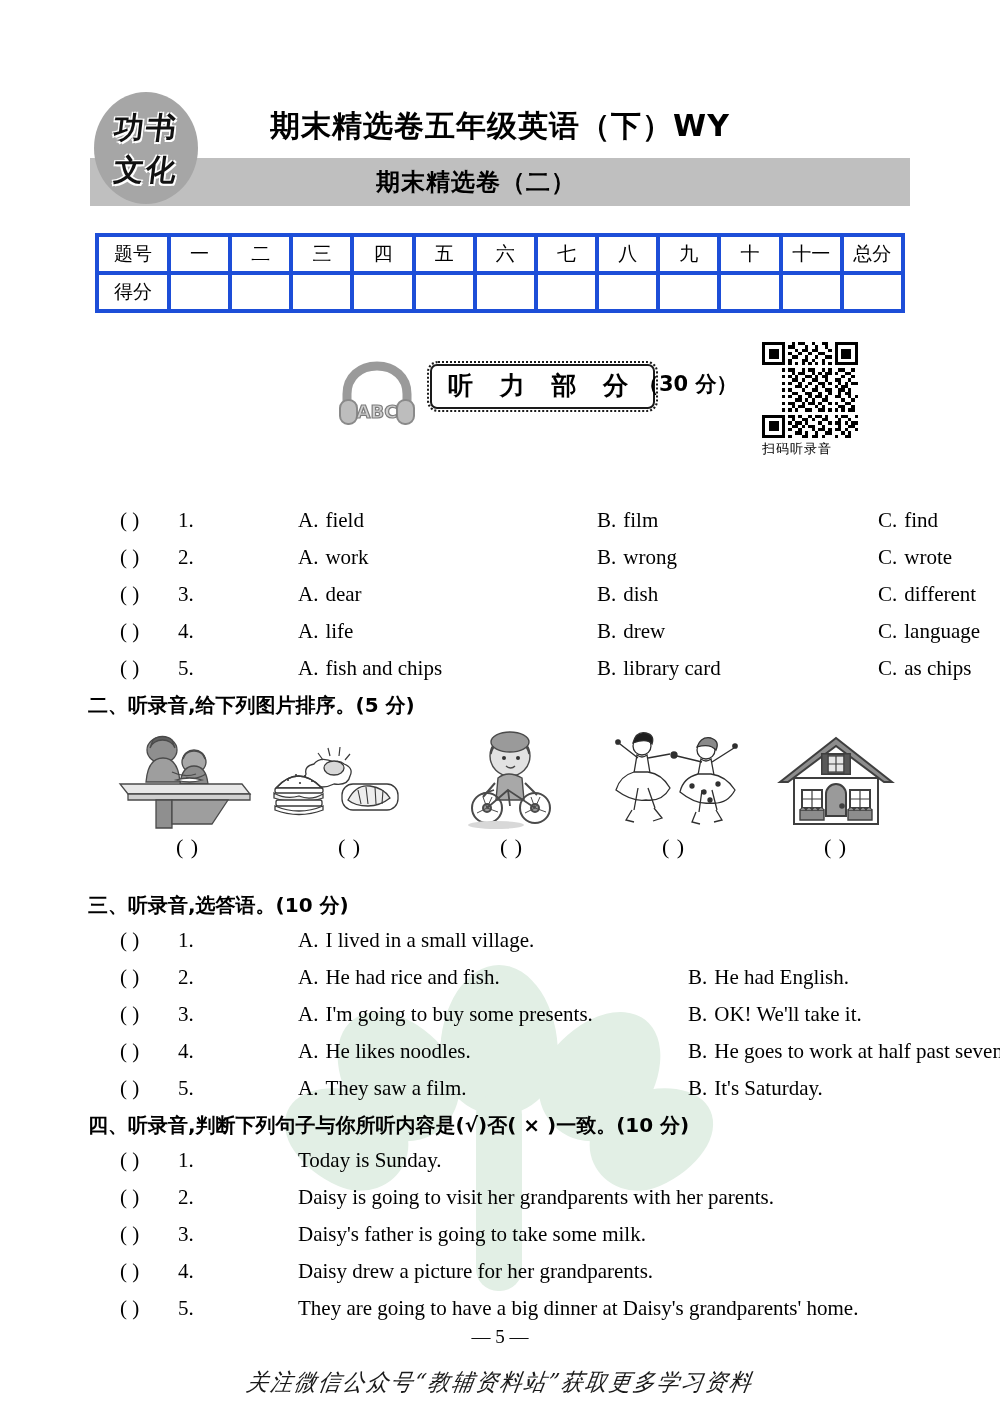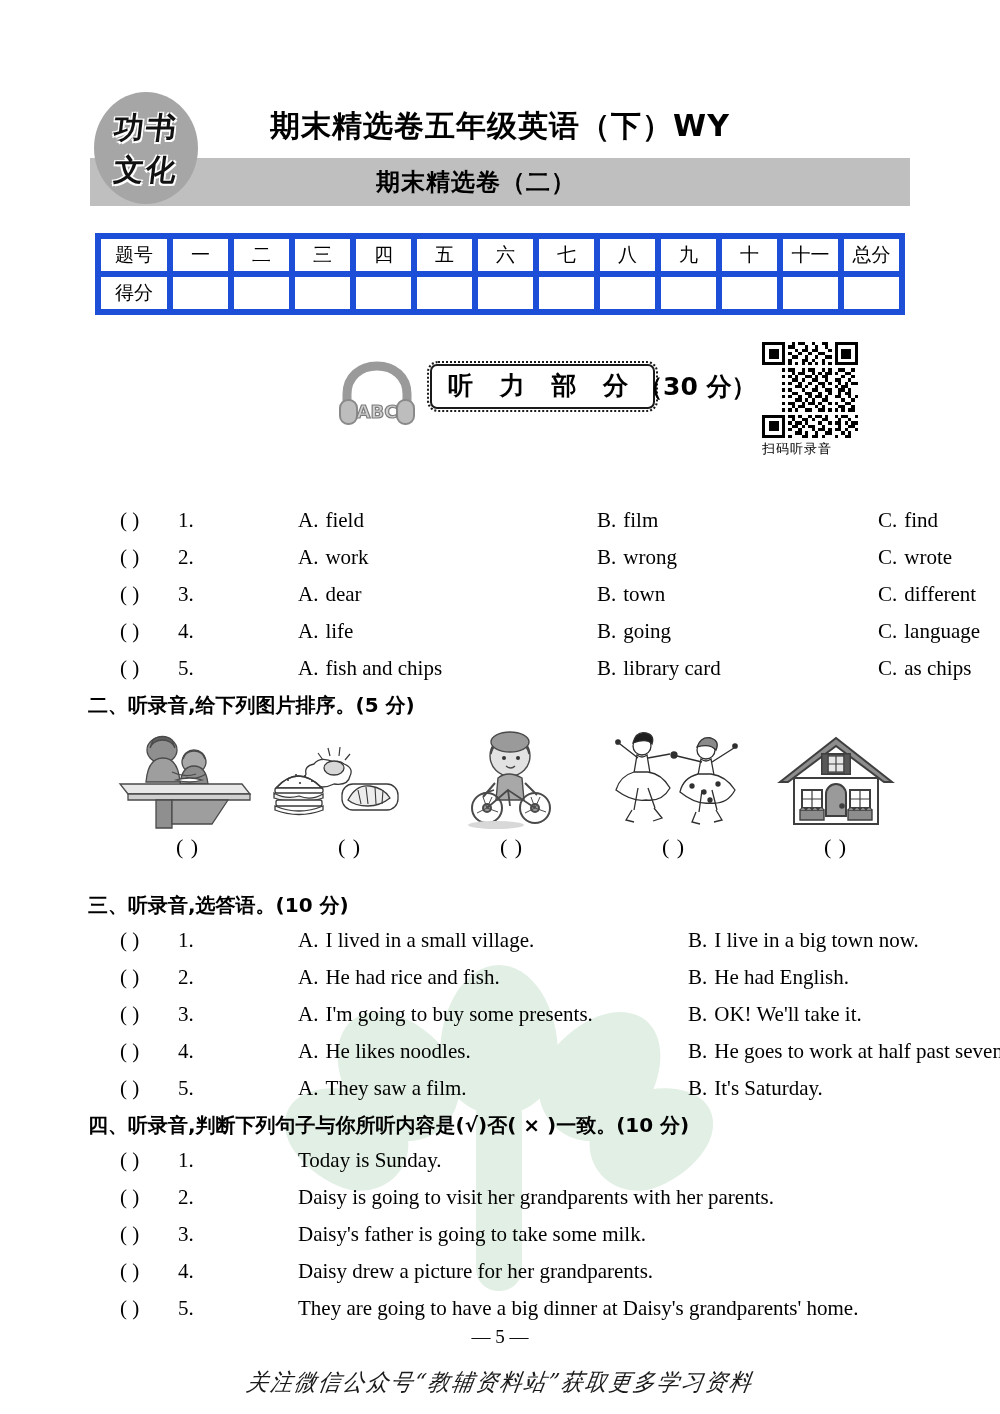--- a/index.html
+++ b/index.html
@@ -90,21 +90,21 @@
   #logo-badge .lg-r2 { top:58px; transform:skewX(-7deg); }
 
   
   #score-table {
     position:absolute; left:95px; top:233px;
     width:810px;
     border-collapse:collapse;
     table-layout:fixed;
   }
   #score-table td {
-    border:6px solid #1d4ed8;
+    border:4px solid #1d4ed8;
     height:38px;
     text-align:center;
     vertical-align:middle;
     font-family:"DejaVu Sans", sans-serif;
     font-size:19px;
     color:#000;
     margin-top:36px;
   }
   #score-table td.hdr-cell { width:72px; }
 
@@ -125,21 +125,21 @@
   #listen-box::after {
     content:"";
     position:absolute; left:-5px; top:-5px; right:-5px; bottom:-5px;
     border:2px dotted #1a1a1a;
     border-radius:11px;
   }
   #listen-score {
     position:absolute; left:548px; top:22px;
     font-family:"DejaVu Sans", sans-serif;
     font-weight:bold;
-    font-size:25px;
+    font-size:21px;
   }
   #qr-block { position:absolute; left:672px; top:-6px; width:106px; }
   #qr-img { width:96px; height:96px; display:block; }
   #qr-caption {
     width:96px; 
     font-family:"DejaVu Sans", sans-serif;
     font-size:13px; margin-top:2px;
     letter-spacing:1px;
   }
 
@@ -491,27 +491,27 @@
   </div>
   <div class="q-row" style="top:545px;">
     <span class="q-paren">(          )</span><span class="q-num">2.</span>
     <span class="opt col3-a"><span class="opt-letter">A.</span><span>work</span></span>
     <span class="opt col3-b"><span class="opt-letter">B.</span><span>wrong</span></span>
     <span class="opt col3-c"><span class="opt-letter">C.</span><span>wrote</span></span>
   </div>
   <div class="q-row" style="top:582px;">
     <span class="q-paren">(          )</span><span class="q-num">3.</span>
     <span class="opt col3-a"><span class="opt-letter">A.</span><span>dear</span></span>
-    <span class="opt col3-b"><span class="opt-letter">B.</span><span>town</span></span>
+    <span class="opt col3-b"><span class="opt-letter">B.</span><span>dish</span></span>
     <span class="opt col3-c"><span class="opt-letter">C.</span><span>different</span></span>
   </div>
   <div class="q-row" style="top:619px;">
     <span class="q-paren">(          )</span><span class="q-num">4.</span>
     <span class="opt col3-a"><span class="opt-letter">A.</span><span>life</span></span>
-    <span class="opt col3-b"><span class="opt-letter">B.</span><span>going</span></span>
+    <span class="opt col3-b"><span class="opt-letter">B.</span><span>drew</span></span>
     <span class="opt col3-c"><span class="opt-letter">C.</span><span>language</span></span>
   </div>
   <div class="q-row" style="top:656px;">
     <span class="q-paren">(          )</span><span class="q-num">5.</span>
     <span class="opt col3-a"><span class="opt-letter">A.</span><span>fish and chips</span></span>
     <span class="opt col3-b"><span class="opt-letter">B.</span><span>library card</span></span>
     <span class="opt col3-c"><span class="opt-letter">C.</span><span>as chips</span></span>
   </div>
 
   <div class="sec-title" style="top:692px;">二、听录音,给下列图片排序。(5 分)</div>
@@ -651,21 +651,20 @@
       </svg>
       <div class="pic-blank">(    )</div>
     </div>
   </div>
 
   <div class="sec-title" style="top:892px;">三、听录音,选答语。(10 分)</div>
 
   <div class="q-row" style="top:928px;">
     <span class="q-paren">(          )</span><span class="q-num">1.</span>
     <span class="opt col2-a"><span class="opt-letter">A.</span><span>I lived in a small village.</span></span>
-    <span class="opt col2-b"><span class="opt-letter">B.</span><span>I live in a big town now.</span></span>
   </div>
   <div class="q-row" style="top:965px;">
     <span class="q-paren">(          )</span><span class="q-num">2.</span>
     <span class="opt col2-a"><span class="opt-letter">A.</span><span>He had rice and fish.</span></span>
     <span class="opt col2-b"><span class="opt-letter">B.</span><span>He had English.</span></span>
   </div>
   <div class="q-row" style="top:1002px;">
     <span class="q-paren">(          )</span><span class="q-num">3.</span>
     <span class="opt col2-a"><span class="opt-letter">A.</span><span>I'm going to buy some presents.</span></span>
     <span class="opt col2-b"><span class="opt-letter">B.</span><span>OK! We'll take it.</span></span>

